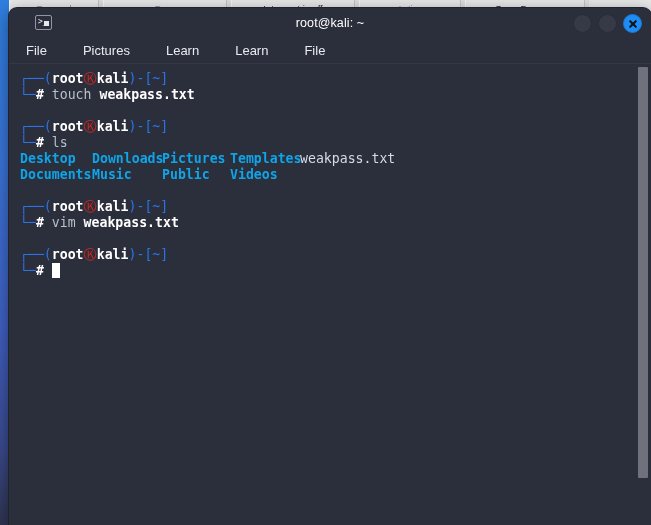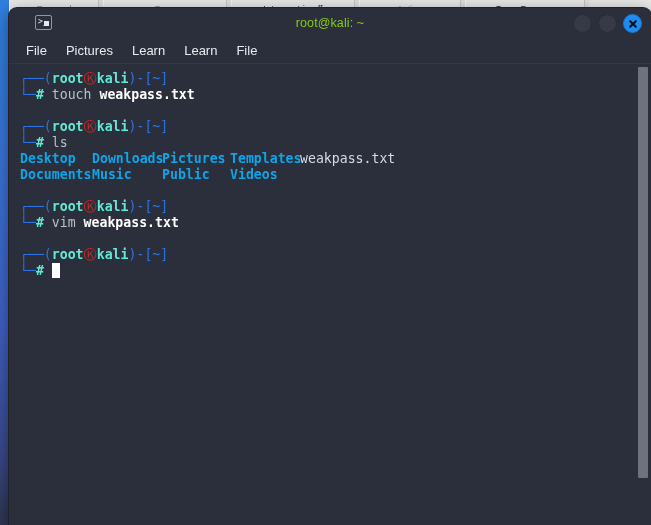--- a/index.html
+++ b/index.html
@@ -145,21 +145,21 @@
     position: absolute;
     left: 8px; top: 5px;
     width: 5px; height: 5px;
     background: #e6e8ee;
   }
 
   .tb-title {
     width: 100%;
     text-align: center;
     font-size: 12.5px;
-    color: #84cc16;
+    color: #ffffff;
     font-family: "Liberation Sans", sans-serif;
     letter-spacing: 0.1px;
   }
 
   .tb-controls {
     position: absolute;
     right: 9px; top: 6px;
     display: flex;
     gap: 6px;
     align-items: center;
@@ -187,21 +187,21 @@
   }
   .wbtn.close::before { transform: rotate(45deg); }
   .wbtn.close::after  { transform: rotate(-45deg); }
 
   .menubar {
     flex: 0 0 25px;
     height: 25px;
     display: flex;
     align-items: center;
     padding-left: 17px;
-    gap: 19px;
+    gap: 36px;
     background: #2b2e3b;
     border-bottom: 1px solid #343744;
   }
   .menu-item {
     font-size: 13px;
     color: #e9ebf1;
     font-family: "Liberation Sans", sans-serif;
     cursor: default;
   }
 
@@ -234,21 +234,21 @@
     position: absolute;
     right: 3px; top: 3px;
     width: 10px; height: 411px;
     background: #6f727c;
     border-radius: 1px;
   }
 
   
   .c-blue   { color: #2a74e8; }
   .c-bblue  { color: #0ea5e9; font-weight: bold; }
-  .c-red    { color: #5eead4; font-weight: bold; }
+  .c-red    { color: #ffffff; font-weight: bold; }
   .c-redn   { color: #e52421; }
   .c-cmd    { color: #b9bfcc; }
   .c-white  { color: #ffffff; font-weight: bold; }
   .c-plain  { color: #d7dae3; }
 
   .cursor {
     display: inline-block;
     width: 8px;
     height: 15px;
     background: #ffffff;

